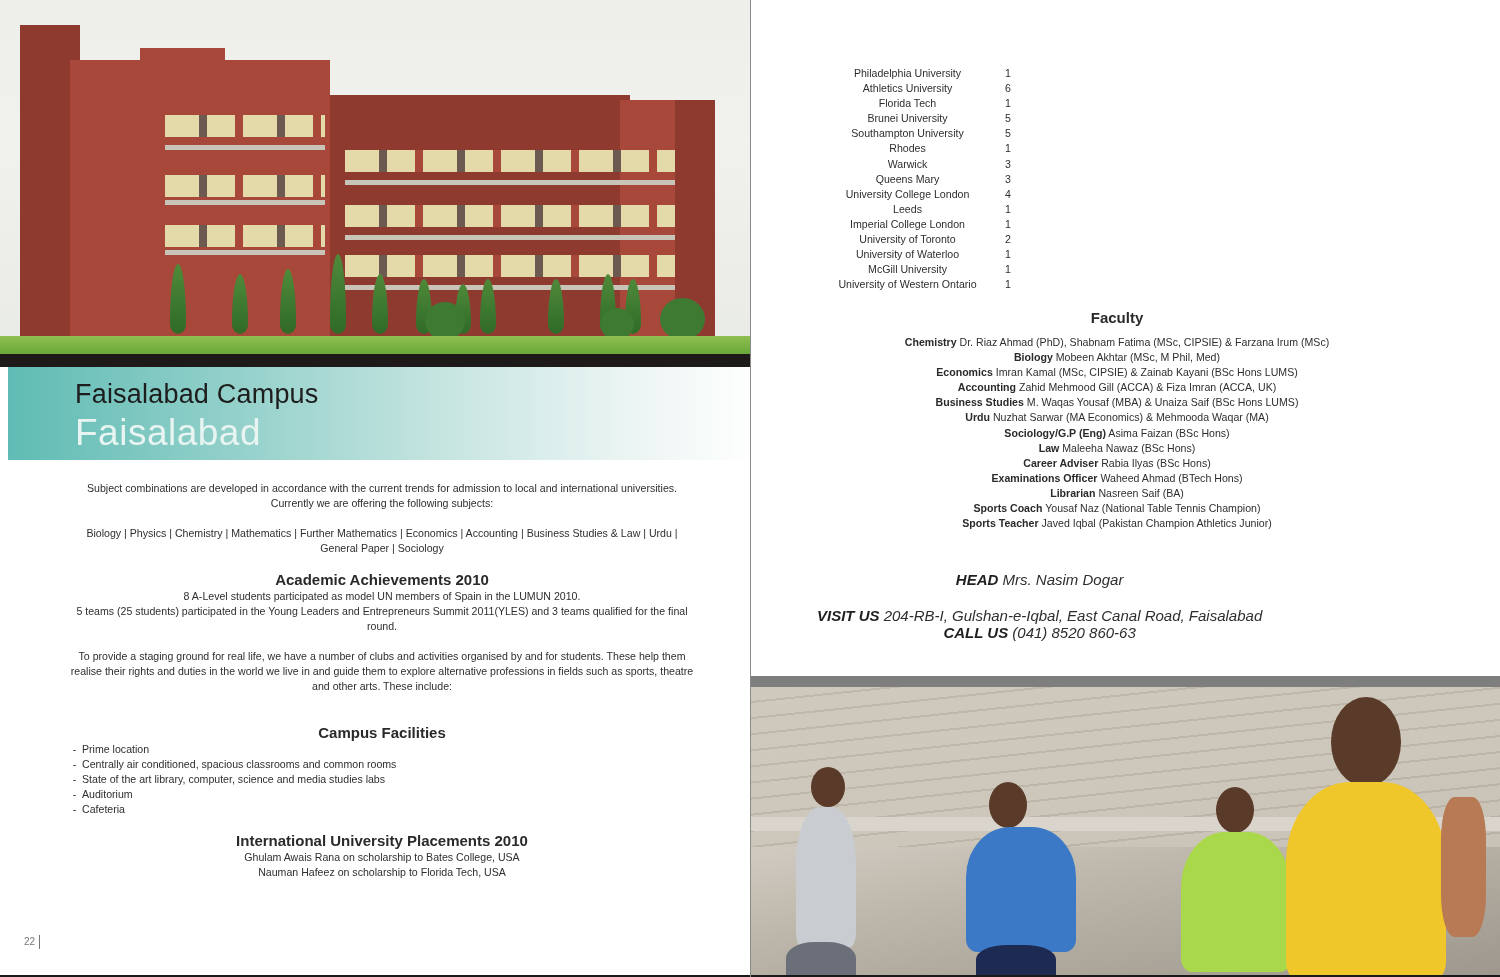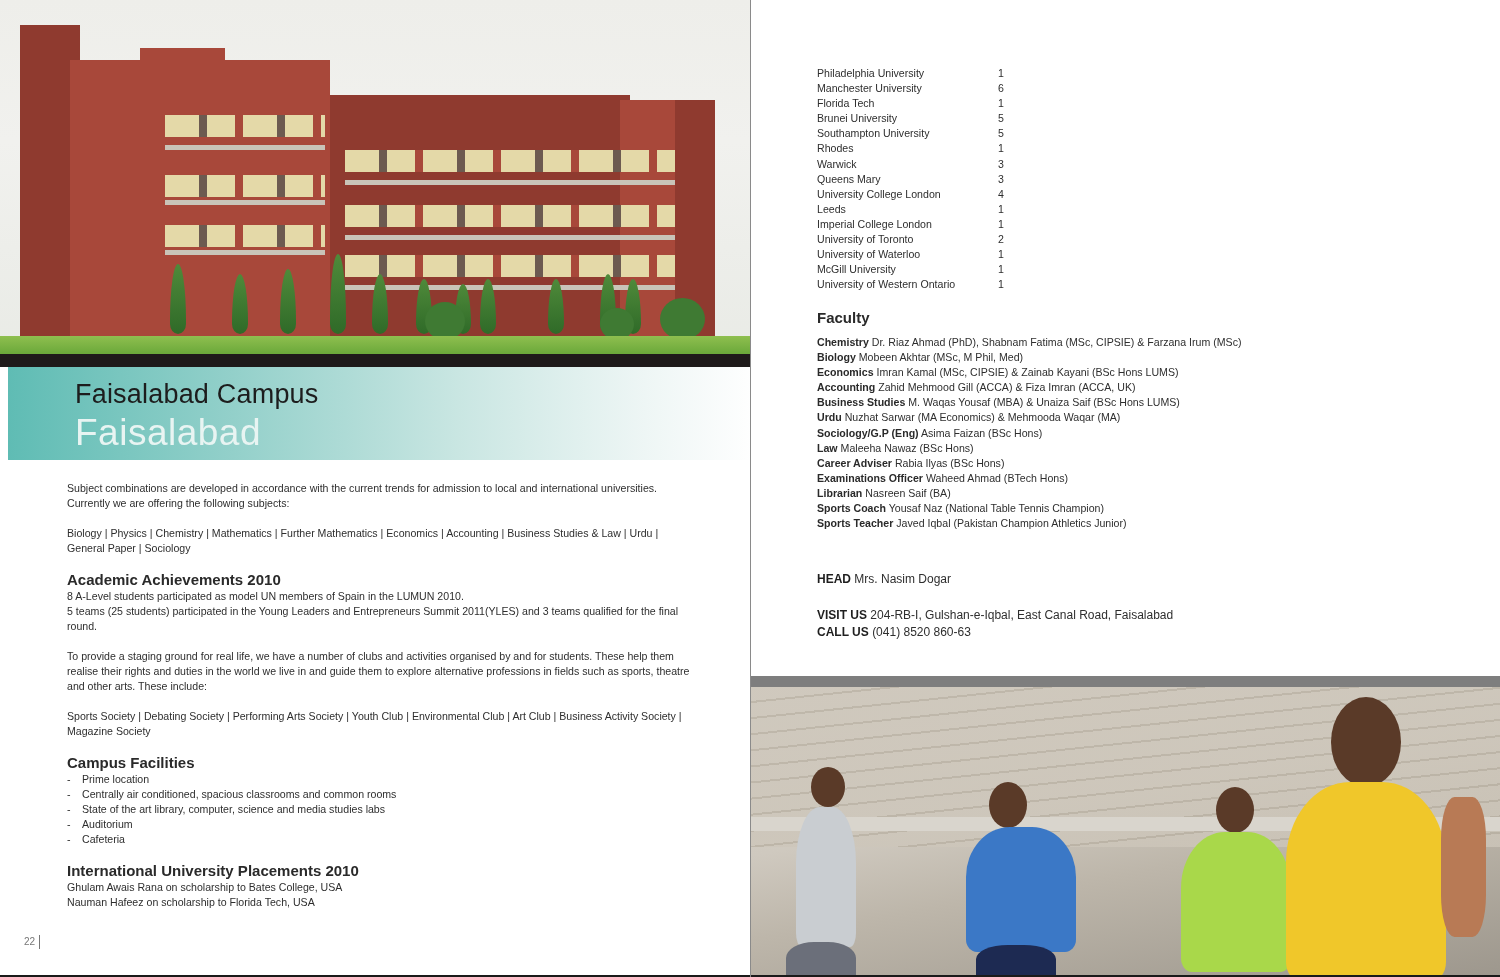--- a/index.html
+++ b/index.html
@@ -2,21 +2,21 @@
 <html><head>
 <meta charset="utf-8">
 <style>
   html, body { margin: 0; padding: 0; }
   body {
     width: 1500px; height: 977px; position: relative; overflow: hidden;
     background: #ffffff;
     font-family: "Liberation Sans", "DejaVu Sans", sans-serif;
     color: #2b2b2b;
   }
-  .page { position: absolute; top: 0; height: 977px; overflow: hidden; background: #fff; }
+  .page { position: absolute; top: 0; height: 977px; overflow: hidden; background: #fff; text-align: center; }
   .page-left { left: 0; width: 750px; }
   .page-right { left: 750px; width: 750px; border-left: 1px solid #8a8a8a; box-sizing: border-box; }
   .bottom-rule { position: absolute; left: 0; right: 0; bottom: 0; height: 2px; background: #1a1a1a; }
 
   
   .photo-building {
     position: absolute; left: 0; top: 0; width: 750px; height: 354px; overflow: hidden;
     background: linear-gradient(#eeeeea 0%, #f1f1ee 40%, #e9ebe6 100%);
   }
   .bld { position: absolute; background: #a8483a; }
@@ -50,21 +50,21 @@
   
   .placements { position: absolute; left: 66px; top: 66px; font-size: 10.6px; line-height: 15.1px; color: #2e2e2e; }
   .placements .row { display: flex; }
   .placements .uni { width: 181px; }
   .placements .cnt { width: 20px; }
 
   .faculty { position: absolute; left: 66px; top: 309px; font-size: 10.6px; line-height: 15.1px; color: #2e2e2e; width: 600px; }
   .faculty .h2 { font-size: 15px; line-height: 18px; margin-bottom: 8px; }
   .faculty .row b { color: #2a2a2a; }
 
-  .contact { position: absolute; left: 66px; top: 571px; font-size: 12px; line-height: 17.5px; color: #2e2e2e; }
+  .contact { position: absolute; left: 66px; top: 571px; font-size: 15px; line-height: 17.5px; color: #2e2e2e; font-style: italic; }
   .contact b { color: #1f1f1f; }
 
   .grey-band { position: absolute; left: 0; top: 676px; width: 750px; height: 11px; background: #7e7e7e; }
 
   
   .photo-runners {
     position: absolute; left: 0; top: 687px; width: 750px; height: 290px; overflow: hidden;
     background: linear-gradient(170deg, #d9d4cc 0%, #cfc9bf 40%, #bdb6aa 60%, #9d978d 100%);
   }
   .stands { position: absolute; left: 0; right: 0; top: 0; height: 160px;
@@ -124,21 +124,20 @@
     <p>Subject combinations are developed in accordance with the current trends for admission to local and international universities. Currently we are offering the following subjects:</p>
     <div class="gap"></div>
     <p>Biology | Physics | Chemistry | Mathematics | Further Mathematics | Economics | Accounting | Business Studies &amp; Law | Urdu | General Paper | Sociology</p>
     <div class="gap"></div>
     <h2 class="h2">Academic Achievements 2010</h2>
     <p>8 A-Level students participated as model UN members of Spain in the LUMUN 2010.</p>
     <p>5 teams (25 students) participated in the Young Leaders and Entrepreneurs Summit 2011(YLES) and 3 teams qualified for the final round.</p>
     <div class="gap"></div>
     <p>To provide a staging ground  for real life, we have a number of clubs and activities organised by and for students. These help them realise their rights and duties in the world we live in and guide them to explore alternative professions in fields such as sports, theatre and other arts. These include:</p>
     <div class="gap"></div>
-    <p>Sports Society | Debating Society | Performing Arts Society | Youth Club | Environmental Club | Art Club | Business Activity Society | Magazine Society</p>
     <div class="gap"></div>
     <h2 class="h2">Campus Facilities</h2>
     <ul class="facility-list">
       <li>
           <span class="dash">-</span>
           <span>Prime location</span>
         </li>
       <li>
           <span class="dash">-</span>
           <span>Centrally air conditioned, spacious classrooms and common rooms</span>
@@ -167,21 +166,21 @@
 </div>
 
 <div class="page page-right">
 
   <div class="placements">
     <div class="row">
         <span class="uni">Philadelphia University</span>
         <span class="cnt">1</span>
       </div>
     <div class="row">
-        <span class="uni">Manchester University</span>
+        <span class="uni">Athletics University</span>
         <span class="cnt">6</span>
       </div>
     <div class="row">
         <span class="uni">Florida Tech</span>
         <span class="cnt">1</span>
       </div>
     <div class="row">
         <span class="uni">Brunei University</span>
         <span class="cnt">5</span>
       </div>

